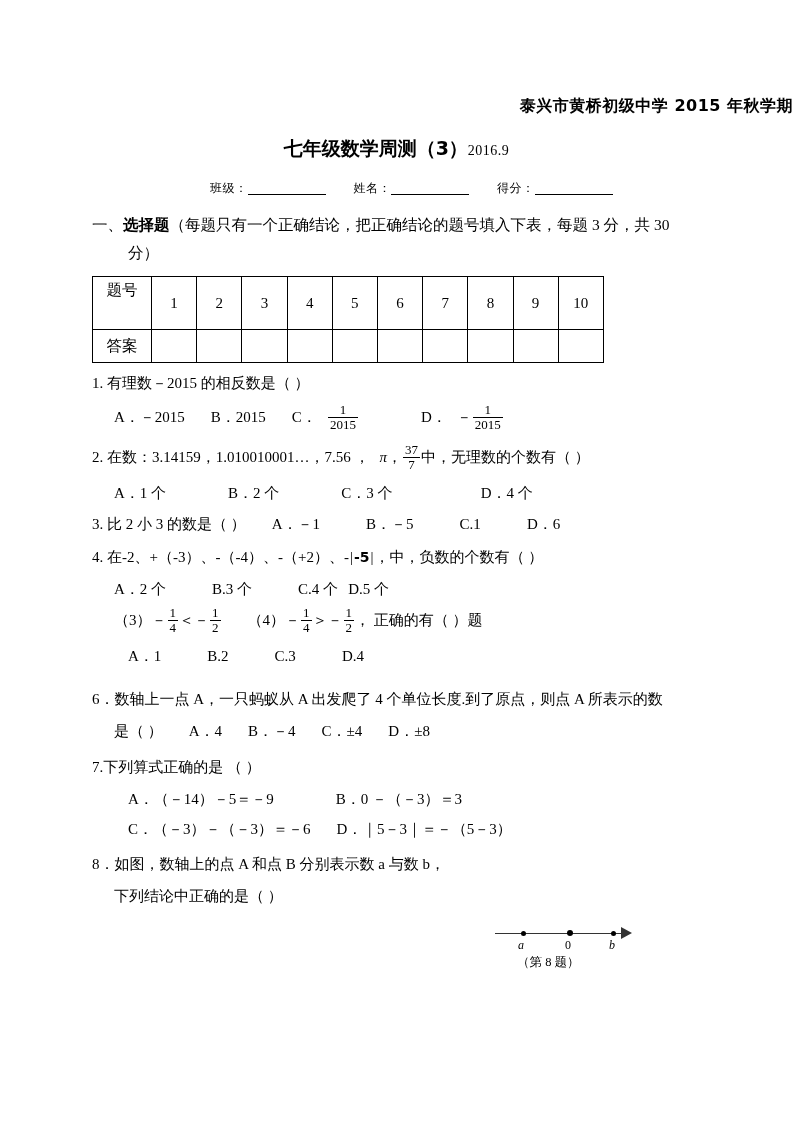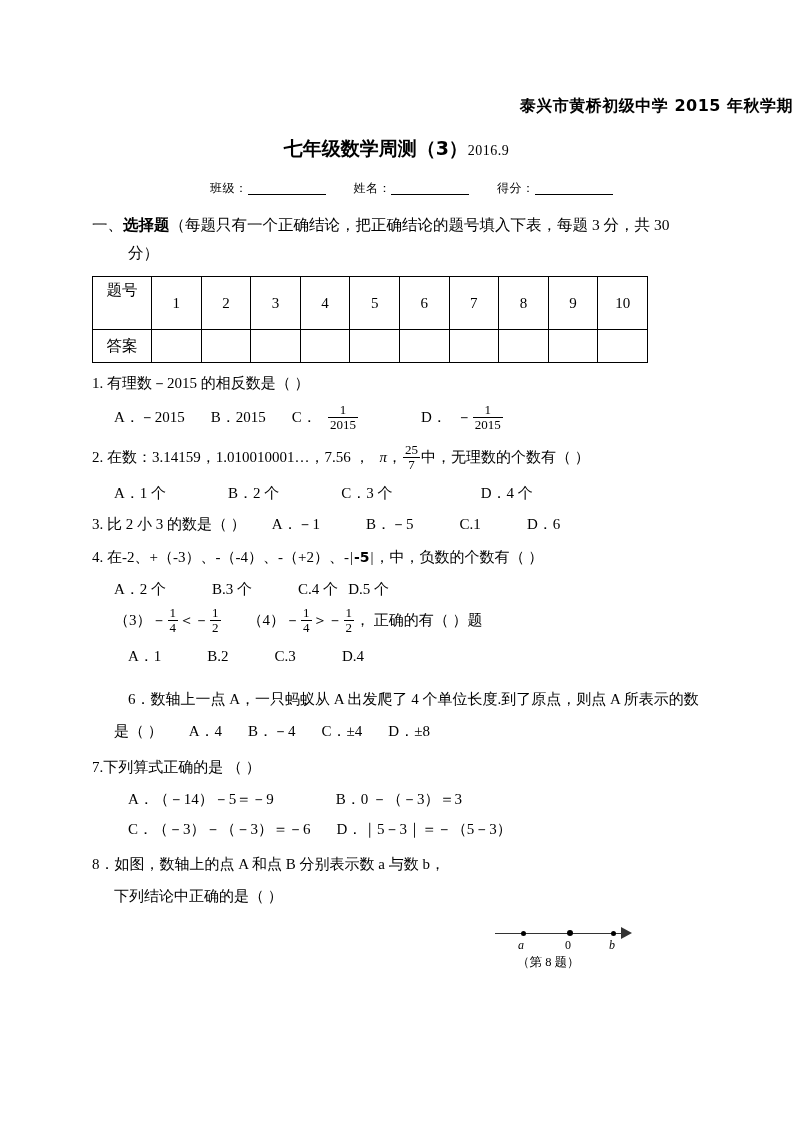--- a/index.html
+++ b/index.html
@@ -74,21 +74,21 @@
   .section b {
     font-family: "DejaVu Sans", "Liberation Sans", sans-serif;
     font-size: 15.5px;
   }
 
   
   .tablewrap { padding: 10px 0 0 92px; }
   table.ans {
     border-collapse: collapse;
     table-layout: fixed;
-    width: 556px;
+    width: 512px;
   }
   table.ans td {
     border: 1.2px solid #000;
     text-align: center;
     font-size: 15px;
     font-family: "Liberation Serif", serif;
   }
   table.ans td.hcell { font-size: 15.5px; }
   table.ans tr.r1 td { height: 48px; vertical-align: middle; }
   table.ans tr.r2 td { height: 30px; vertical-align: middle; }
@@ -232,21 +232,21 @@
   </div>
 
   <div class="q" style="padding-top:9px;">
     <div class="qline">1. 有理数－2015 的相反数是（      ）</div>
   </div>
   <div class="opts" style="padding-top:9px;">
     <span class="ind1"></span><span>A．－2015</span><span class="sp-m"></span><span>B．2015</span><span class="sp-m"></span><span><span>C．</span><span class="sp-s"></span><span class="frac"><span class="num">1</span><span class="den">2015</span></span></span><span class="sp-xl"></span><span><span>D．</span><span class="sp-s"></span><span>－</span><span class="frac"><span class="num">1</span><span class="den">2015</span></span></span>
   </div>
 
   <div class="q" style="padding-top:10px;">
-    <div class="qline"><span>2. 在数：3.14159，1.010010001…，7.56 ，</span><span class="sp-s"></span><span class="mvar">π</span><span>，</span><span class="frac"><span class="num">25</span><span class="den">7</span></span><span>中，无理数的个数有（      ）</span></div>
+    <div class="qline"><span>2. 在数：3.14159，1.010010001…，7.56 ，</span><span class="sp-s"></span><span class="mvar">π</span><span>，</span><span class="frac"><span class="num">37</span><span class="den">7</span></span><span>中，无理数的个数有（      ）</span></div>
   </div>
   <div class="opts" style="padding-top:10px;">
     <span class="ind1"></span><span>A．1 个</span><span class="sp-xl"></span><span>B．2 个</span><span class="sp-xl"></span><span>C．3 个</span><span class="sp-xl"></span><span class="sp-m"></span><span>D．4 个</span>
   </div>
 
   <div class="q" style="padding-top:10px;">
     <div class="qline"><span>3. 比 2 小 3 的数是（      ）</span><span class="sp-m"></span><span>A．－1</span><span class="sp-l"></span><span>B．－5</span><span class="sp-l"></span><span>C.1</span><span class="sp-l"></span><span>D．6</span></div>
   </div>
 
   <div class="q" style="padding-top:11px;">
@@ -256,21 +256,21 @@
     <span class="ind1"></span><span>A．2 个</span><span class="sp-l"></span><span>B.3 个</span><span class="sp-l"></span><span>C.4 个</span><span class="sp-s"></span><span>D.5 个</span>
   </div>
 
   <div class="q" style="padding-top:8px;">
     <div class="qline"><span class="ind1"></span><span>（3）－</span><span class="frac"><span class="num">1</span><span class="den">4</span></span><span>＜－</span><span class="frac"><span class="num">1</span><span class="den">2</span></span><span class="sp-m"></span><span>（4）－</span><span class="frac"><span class="num">1</span><span class="den">4</span></span><span>＞－</span><span class="frac"><span class="num">1</span><span class="den">2</span></span><span>，  正确的有（    ）题</span></div>
   </div>
   <div class="opts" style="padding-top:10px;">
     <span class="ind2"></span><span>A．1</span><span class="sp-l"></span><span>B.2</span><span class="sp-l"></span><span>C.3</span><span class="sp-l"></span><span>D.4</span>
   </div>
 
-  <div class="q" style="padding-top:22px;margin-left:36px;">
+  <div class="q" style="padding-top:22px;">
     <div class="qline">6．数轴上一点 A，一只蚂蚁从 A 出发爬了 4 个单位长度.到了原点，则点 A 所表示的数</div>
   </div>
   <div class="q" style="padding-top:9px;">
     <div class="qline"><span class="ind1"></span><span>是（      ）</span><span class="sp-m"></span><span>A．4</span><span class="sp-m"></span><span>B．－4</span><span class="sp-m"></span><span>C．±4</span><span class="sp-m"></span><span>D．±8</span></div>
   </div>
 
   <div class="q" style="padding-top:14px;">
     <div class="qline">7.下列算式正确的是    （      ）</div>
   </div>
   <div class="opts" style="padding-top:11px;">

